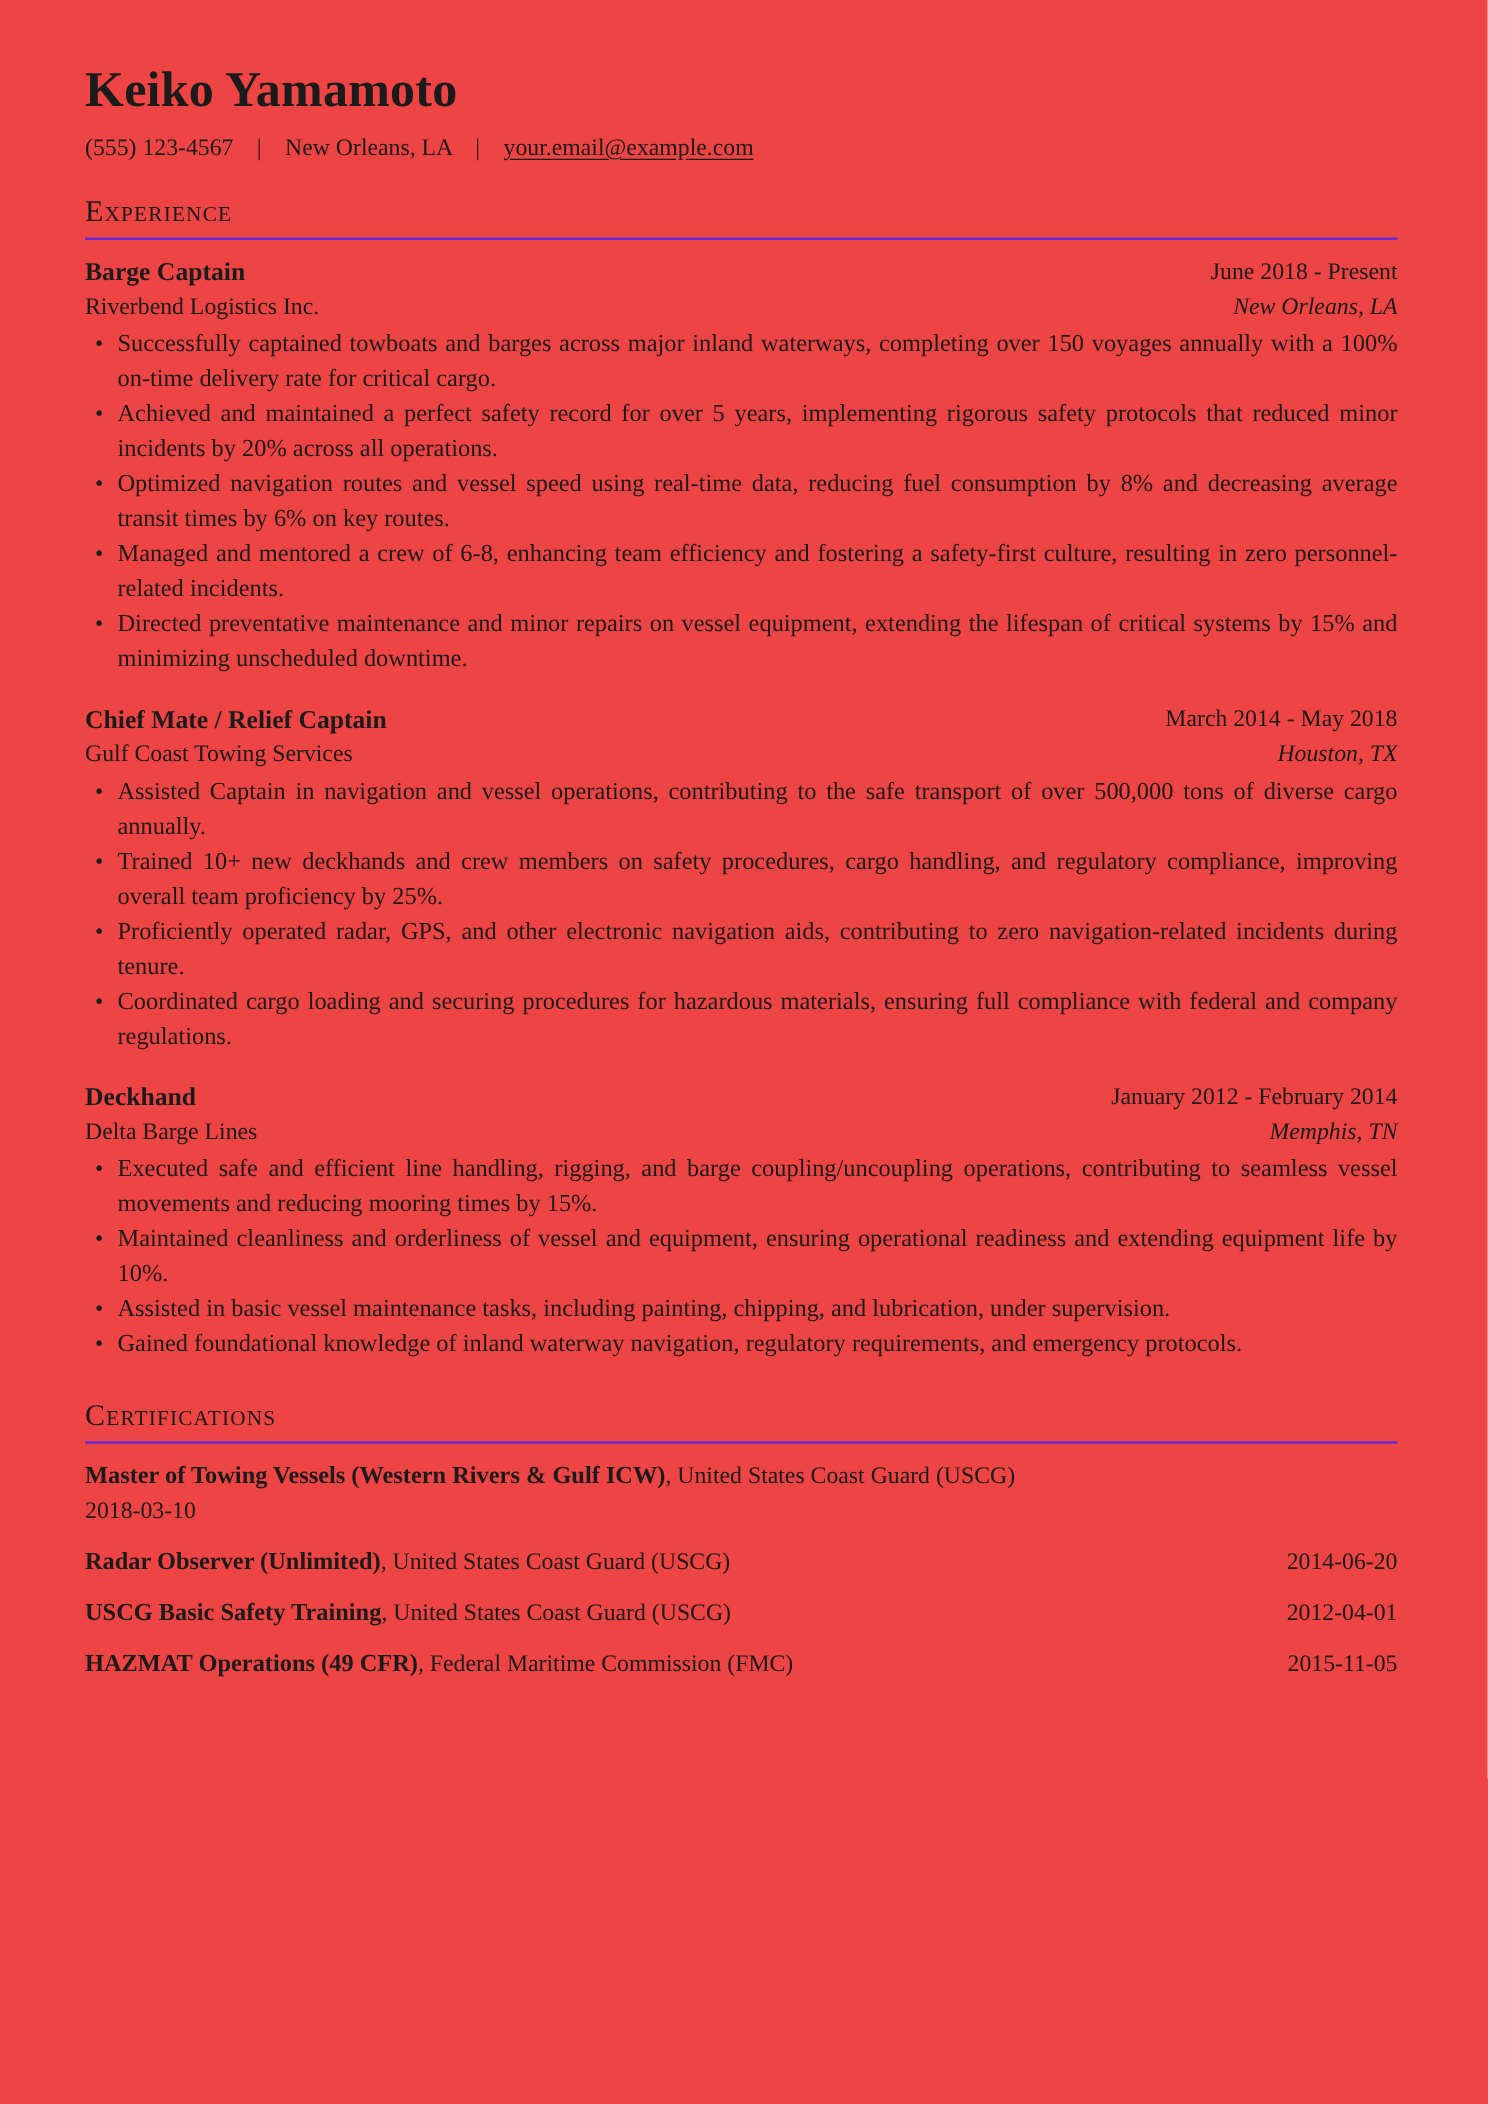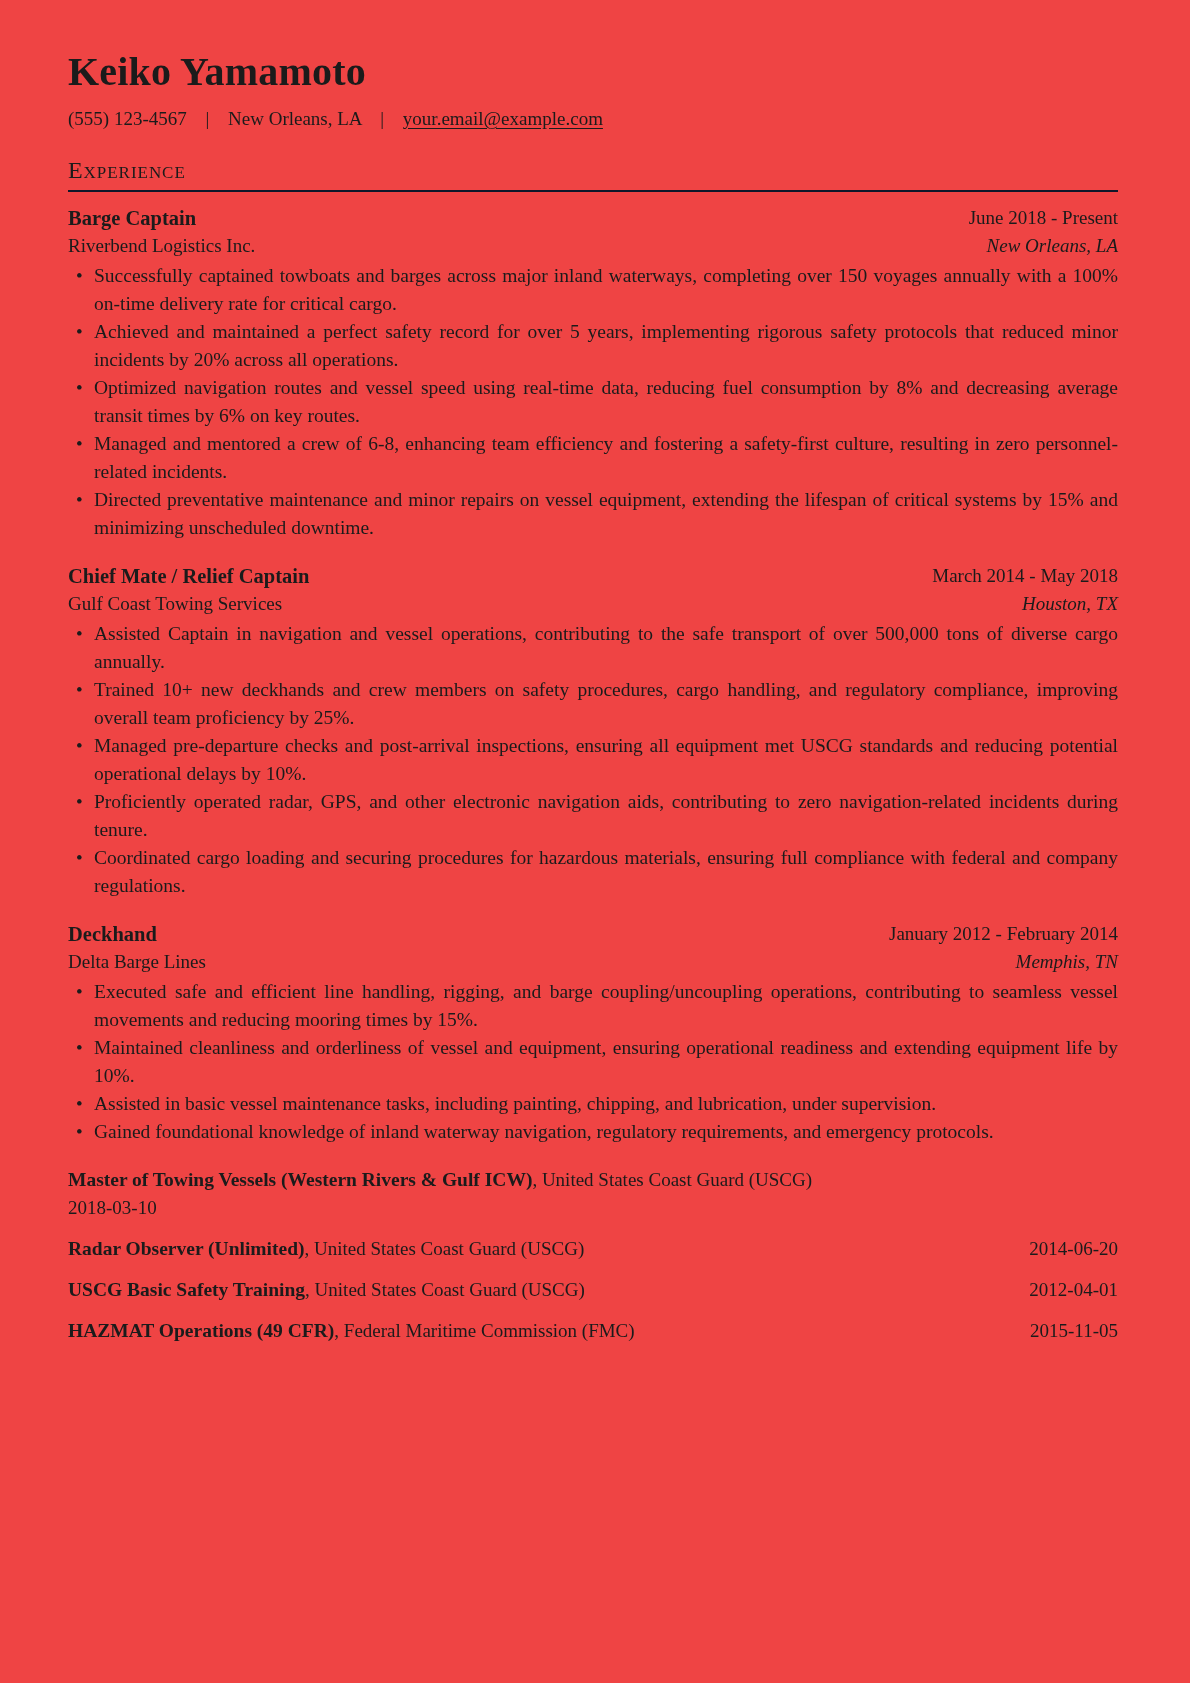--- a/index.html
+++ b/index.html
@@ -42,21 +42,21 @@
 
   
   .section-title {
     font-size: 24px;
     font-weight: normal;
     font-variant: small-caps;
     letter-spacing: 0.04em;
     line-height: 30px;
     margin: 0 0 12px 0;
     padding-bottom: 5px;
-    border-bottom: 2px solid #0f172a;
+    border-bottom: 2px solid #6d28d9;
   }
   .section-certifications .section-title { margin-top: 28px; }
 
   
   .job { margin-bottom: 20px; }
   .job-head-row {
     display: flex;
     justify-content: space-between;
     align-items: flex-end;
     line-height: 28px;
@@ -139,21 +139,20 @@
         <span class="job-title">Chief Mate / Relief Captain</span>
         <span class="job-dates">March 2014 - May 2018</span>
       </div>
       <div class="job-head-row">
         <span class="job-company">Gulf Coast Towing Services</span>
         <span class="job-location">Houston, TX</span>
       </div>
       <ul class="bullets">
         <li>Assisted Captain in navigation and vessel operations, contributing to the safe transport of over 500,000 tons of diverse cargo annually.</li>
         <li>Trained 10+ new deckhands and crew members on safety procedures, cargo handling, and regulatory compliance, improving overall team proficiency by 25%.</li>
-        <li>Managed pre-departure checks and post-arrival inspections, ensuring all equipment met USCG standards and reducing potential operational delays by 10%.</li>
         <li>Proficiently operated radar, GPS, and other electronic navigation aids, contributing to zero navigation-related incidents during tenure.</li>
         <li>Coordinated cargo loading and securing procedures for hazardous materials, ensuring full compliance with federal and company regulations.</li>
       </ul>
     </div>
 
     <div class="job">
       <div class="job-head-row">
         <span class="job-title">Deckhand</span>
         <span class="job-dates">January 2012 - February 2014</span>
       </div>
@@ -164,20 +163,21 @@
       <ul class="bullets">
         <li>Executed safe and efficient line handling, rigging, and barge coupling/uncoupling operations, contributing to seamless vessel movements and reducing mooring times by 15%.</li>
         <li>Maintained cleanliness and orderliness of vessel and equipment, ensuring operational readiness and extending equipment life by 10%.</li>
         <li>Assisted in basic vessel maintenance tasks, including painting, chipping, and lubrication, under supervision.</li>
         <li>Gained foundational knowledge of inland waterway navigation, regulatory requirements, and emergency protocols.</li>
       </ul>
     </div>
   </section>
 
   <section class="section-certifications">
+    <h2 class="section-title">Certifications</h2>
 
     <div class="cert">
       <div class="cert-main">
         <span class="cert-title">Master of Towing Vessels (Western Rivers &amp; Gulf ICW)</span><span>, United States Coast Guard (USCG)</span>
       </div>
       <div class="cert-date">2018-03-10</div>
     </div>
 
     <div class="cert cert-row">
       <div class="cert-main">

